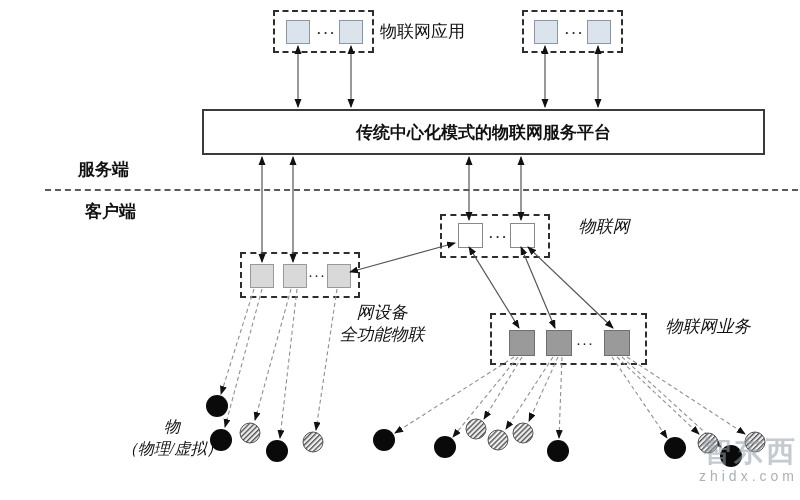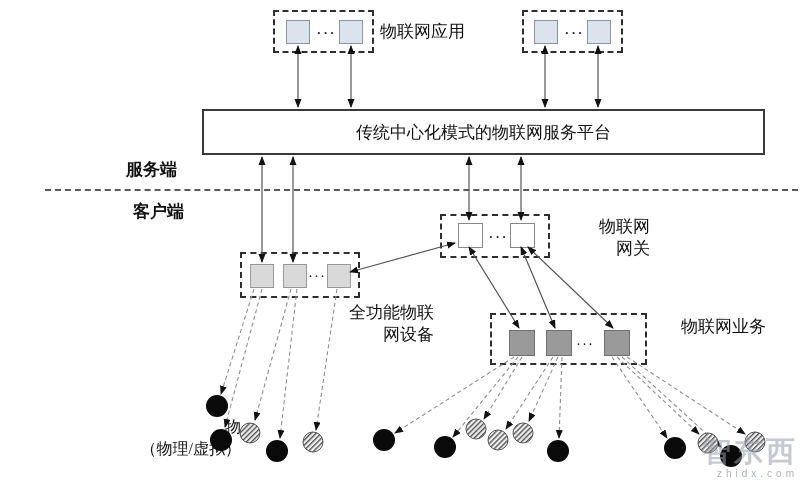--- a/index.html
+++ b/index.html
@@ -6,34 +6,34 @@
   .canvas{position:relative;width:800px;height:500px;background:#fff;overflow:hidden;
           font-family:"Liberation Serif","DejaVu Serif",serif;color:#111;}
   .dashed-box{position:absolute;border:2px dashed #2e2e2e;background:transparent;box-sizing:border-box;}
   .sq{position:absolute;width:24px;height:24px;border:1px solid #8a96a4;box-sizing:border-box;}
   .sq-top{background:#dbe3ec;}
   .sq-gw{background:#ffffff;border-color:#888;width:25px;height:25px;}
   .sq-full{background:#d9d9d9;border-color:#999;}
   .sq-lim{background:#9a9a9a;border-color:#6f6f6f;width:26px;height:26px;}
   .dots{position:absolute;font-size:17px;letter-spacing:1px;color:#222;line-height:1;}
   .lbl{position:absolute;font-size:17px;white-space:nowrap;text-align:right;}
-  .lbl-center{text-align:right;white-space:normal;line-height:22px;}
-  .side-lbl{position:absolute;font-size:17px;font-weight:700;margin-left:48px;}
+  .lbl-center{text-align:center;white-space:normal;line-height:22px;font-style:italic;}
+  .side-lbl{position:absolute;font-size:17px;font-weight:700;}
   .platform{position:absolute;left:202px;top:109px;width:563px;height:46px;border:2px solid #3a3a3a;
-            box-sizing:border-box;text-align:center;line-height:43px;font-size:17px;background:#fff;}
+            box-sizing:border-box;text-align:center;line-height:43px;font-size:17px;background:#fff;font-weight:bold;}
   .separator{position:absolute;left:45px;top:189px;width:753px;border-top:2px dashed #5a5a5a;}
   #diagram-svg{position:absolute;left:0;top:0;pointer-events:none;}
   .solid-link{stroke:#555;stroke-width:1.2;fill:none;}
   .dashed-link{stroke:#8f8f8f;stroke-width:1.1;stroke-dasharray:4 3;fill:none;}
   .thing-physical{fill:#0a0a0a;stroke:none;}
   .thing-virtual{fill:url(#hatch);stroke:#555;stroke-width:1;}
   .watermark{position:absolute;left:680px;top:436px;width:118px;text-align:right;z-index:5;
              font-family:"Liberation Sans","DejaVu Sans",sans-serif;}
   .watermark .wm-title{font-size:29px;font-weight:700;letter-spacing:3px;color:rgba(148,158,168,0.55);line-height:1.1;}
-  .watermark .wm-sub{font-size:10px;letter-spacing:4px;color:rgba(148,158,168,0.8);}
+  .watermark .wm-sub{font-size:14px;letter-spacing:4px;color:rgba(148,158,168,0.8);}
 </style>
 </head>
 <body>
 
 <div class="canvas">
 
   <div class="dashed-box" style="left:273px;top:10px;width:101px;height:43px;">
     <div class="sq sq-top" style="left:11px;top:8px;"></div>
     <div class="dots" style="left:41px;top:13px;">···</div>
     <div class="sq sq-top" style="left:64px;top:8px;"></div>
@@ -54,32 +54,31 @@
   <div class="separator"></div>
   <div class="side-lbl" style="left:85px;top:200px;">客户端</div>
 
   <div class="dashed-box" style="left:440px;top:214px;width:110px;height:44px;">
     <div class="sq sq-gw" style="left:16px;top:7px;"></div>
     <div class="dots" style="left:46px;top:13px;">···</div>
     <div class="sq sq-gw" style="left:68px;top:7px;"></div>
   </div>
   <div class="lbl lbl-center" style="left:558px;top:216px;width:92px;">
     <div>物联网</div>
-    <div>网关</div>
   </div>
 
   <div class="dashed-box" style="left:240px;top:252px;width:120px;height:46px;">
     <div class="sq sq-full" style="left:8px;top:10px;"></div>
     <div class="sq sq-full" style="left:41px;top:10px;"></div>
     <div class="dots" style="left:66px;top:15px;font-size:15px;">···</div>
     <div class="sq sq-full" style="left:85px;top:10px;"></div>
   </div>
   <div class="lbl lbl-center" style="left:330px;top:302px;width:104px;">
+    <div>网设备</div>
     <div>全功能物联</div>
-    <div>网设备</div>
   </div>
 
   <div class="dashed-box" style="left:490px;top:313px;width:157px;height:52px;">
     <div class="sq sq-lim" style="left:17px;top:15px;"></div>
     <div class="sq sq-lim" style="left:54px;top:15px;"></div>
     <div class="dots" style="left:84px;top:22px;font-size:15px;">···</div>
     <div class="sq sq-lim" style="left:112px;top:15px;"></div>
   </div>
   <div class="lbl lbl-center" style="left:650px;top:316px;width:116px;">
     <div>物联网业务</div>

